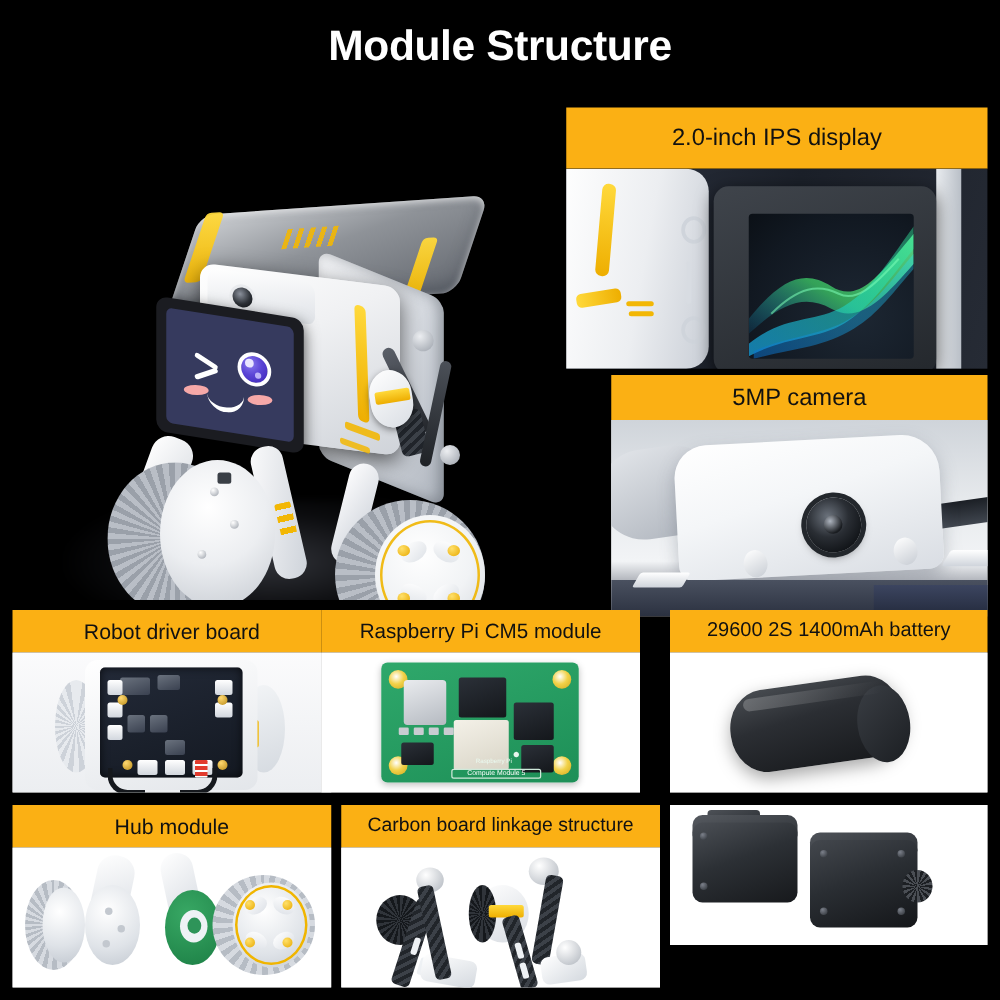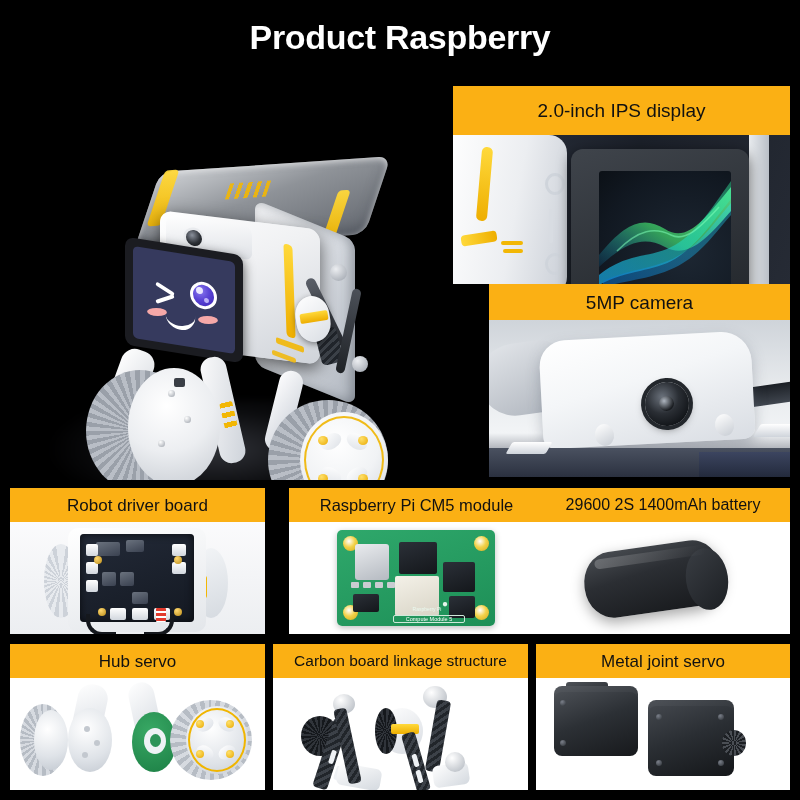--- a/index.html
+++ b/index.html
@@ -295,21 +295,21 @@
     background: radial-gradient(ellipse at 65% 70%, #1d2733 0%, #111821 70%, #0b1016 100%);
     border-radius: 3px; overflow: hidden;
   }
   .ips-screen svg { position:absolute; inset:0; }
   .ips-right-edge {
     position:absolute; left: 296px; top: 0; width: 20px; height: 160px;
     background: linear-gradient(90deg,#e9ecef,#b9bfc7);
   }
 
   
-  #panel-cam { left: 453px; top: 284px; width: 337px; height: 193px; padding-left: 36px; }
+  #panel-cam { left: 453px; top: 300px; width: 337px; height: 193px; padding-left: 36px; }
   #panel-cam .panel-header { height: 36px; font-size: 19px; }
   #panel-cam .panel-body { height: 157px; background:#e9ebee; }
   .cam-scene { position:absolute; inset:0;
     background: linear-gradient(180deg,#cfd4da 0%,#e6e9ec 40%,#f2f4f6 72%,#3a4050 100%); }
   .cam-hood {
     position:absolute; left: 52px; top: 16px; width: 212px; height: 108px;
     background: linear-gradient(165deg,#ffffff 0%,#f4f6f8 42%,#d9dde3 100%);
     border-radius: 26px 30px 12px 12px; transform: rotate(-3deg);
     box-shadow: 0 6px 14px rgba(90,98,112,.35);
   }
@@ -342,21 +342,21 @@
   .cam-base { position:absolute; left: 0; top: 128px; width: 337px; height: 29px;
     background: linear-gradient(180deg,#4a5160,#2b3140); }
   .cam-base-blue { position:absolute; left: 210px; top: 132px; width: 127px; height: 25px;
     background: linear-gradient(180deg,#3c4560,#232a3c); }
 
   
   .gpanel .panel-header { height: 34px; font-size: 17px; }
   .gpanel .panel-body { background:#ffffff; }
 
   #panel-driver   { left: 10px;  top: 488px; width: 255px; height: 146px; }
-  #panel-cm5      { left: 289px; top: 488px; width: 255px; height: 146px; }
+  #panel-cm5      { left: 257px; top: 488px; width: 255px; height: 146px; }
   #panel-battery  { left: 536px; top: 488px; width: 254px; height: 146px; }
   #panel-hub      { left: 10px;  top: 644px; width: 255px; height: 146px; }
   #panel-carbon   { left: 273px; top: 644px; width: 255px; height: 146px; }
   #panel-servo    { left: 536px; top: 644px; width: 254px; height: 146px; }
   .gpanel .panel-body { height: 112px; }
   #panel-carbon .panel-header { font-size: 15.5px; }
   #panel-battery .panel-header { font-size: 16px; }
   #panel-cm5 .panel-header { font-size: 16.5px; }
 
   
@@ -476,21 +476,21 @@
     border-radius: 50%;
     background: repeating-conic-gradient(from 0deg,#4a4e54 0deg 12deg,#1c1f23 12deg 24deg); }
   .sv-screw { position:absolute; width: 6px; height: 6px; border-radius:50%;
     background: radial-gradient(circle at 35% 30%,#7b808a,#2a2e33); }
 </style>
 </head>
 <body>
 
 <div class="page">
 
-  <div class="title">Product Raspberry</div>
+  <div class="title">Module Structure</div>
 
   <div class="hero">
     <div class="hero-stage">
       <div class="floor-glow"></div>
 
       <div class="canopy"></div>
       <div class="canopy-strip-a"></div>
       <div class="canopy-strip-b"></div>
       <div class="canopy-dots"></div>
 
@@ -676,21 +676,21 @@
     <div class="panel-body">
       <div class="bat-bg">
         <div class="bat-body"></div>
         <div class="bat-cap"></div>
         <div class="bat-hi"></div>
       </div>
     </div>
   </div>
 
   <div class="panel gpanel" id="panel-hub">
-    <div class="panel-header">Hub servo</div>
+    <div class="panel-header">Hub module</div>
     <div class="panel-body">
       <div class="hub-bg">
         <div class="hm-arm" style="left:64px; top:6px; width:30px; height:64px; transform:rotate(12deg);"></div>
         <div class="hm-arm" style="left:122px; top:4px; width:26px; height:60px; transform:rotate(-12deg);"></div>
 
         <div class="hm-tire" style="left:10px; top:26px; width:46px; height:72px;"></div>
         <div class="hm-disc" style="left:24px; top:32px; width:34px; height:60px;"></div>
 
         <div class="hm-disc" style="left:58px; top:30px; width:44px; height:64px;"></div>
         <div class="hm-dot" style="left:74px; top:48px; width:6px; height:6px; background:#c3c8cf;"></div>
@@ -739,21 +739,20 @@
 
         <div class="cf-joint" style="left:150px; top:8px; width:24px; height:22px;"></div>
         <div class="cf-rod" style="left:158px; top:22px; width:14px; height:72px; transform:rotate(10deg);"></div>
         <div class="cf-foot" style="left:160px; top:86px; width:36px; height:22px; transform:rotate(-8deg);"></div>
         <div class="cf-joint" style="left:172px; top:74px; width:20px; height:20px;"></div>
       </div>
     </div>
   </div>
 
   <div class="panel gpanel" id="panel-servo">
-    <div class="panel-header">Metal joint servo</div>
     <div class="panel-body">
       <div class="sv-bg">
         <div class="sv-tab-a"></div>
         <div class="sv-box-a-top"></div>
         <div class="sv-box-a">
           <div class="sv-screw" style="position:absolute; left:6px; top:8px;"></div>
           <div class="sv-screw" style="position:absolute; left:6px; top:48px;"></div>
         </div>
         <div class="sv-box-b-top"></div>
         <div class="sv-box-b">

